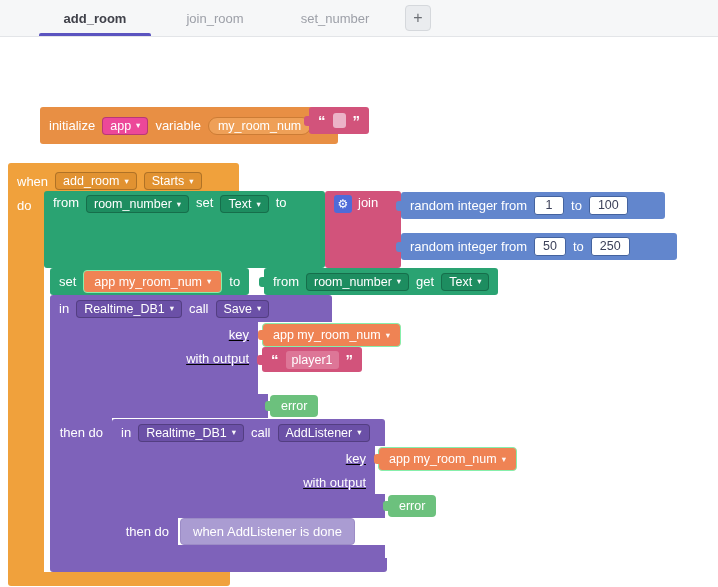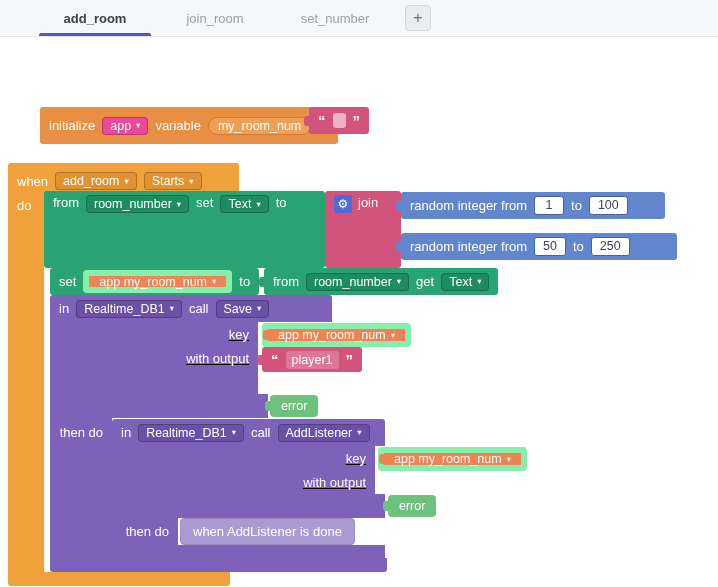--- a/index.html
+++ b/index.html
@@ -37,21 +37,21 @@
   .dd-w{background:#e19231;}
   .c-green{background:var(--green,#2aa372);}
   .dd-g{background:#1d8d60;}
   .c-pink{background:var(--pink,#d2537b);}
   .c-blue{background:var(--blue,#6286cd);}
   .c-purple,.purect{background:var(--purple,#7e62ba);}
   .purect{position:absolute;text-decoration:underline;}
   .dd-p{background:#6b50a7;}
 
   .pill{position:absolute;display:flex;align-items:center;gap:5px;
-        background:var(--variable_orange,#ef8354);border:6px solid #86efac;border-radius:4px;
+        background:var(--variable_orange,#ef8354);border:1px solid #86efac;border-radius:4px;
         padding:0 10px;color:#fff;font-size:12.5px;height:24px;white-space:nowrap;}
   .pill.inline{position:relative;height:23px;}
   .errpill{position:absolute;display:flex;align-items:center;background:var(--error_green,#6cc17d);
            border-radius:4px;padding:0 11px;color:#fff;font-size:12.5px;height:22px;}
   .lav{position:absolute;display:flex;align-items:center;background:var(--lavender,#aa9cd2);
        border:1px solid #9c8cc6;border-radius:4px;padding:0 12px;color:#fff;font-size:13px;height:27px;}
   .numfield{background:#fff;color:#3c415a;border-radius:3px;border:1px solid #44639f;
             padding:0 8px;font-size:12.5px;min-width:30px;text-align:center;height:19px;line-height:17px;}
   .namefield{background:#efa057;border:1px solid #cc7c35;border-radius:10px;padding:1px 9px;
              color:#fff;font-size:12.5px;cursor:text;}

